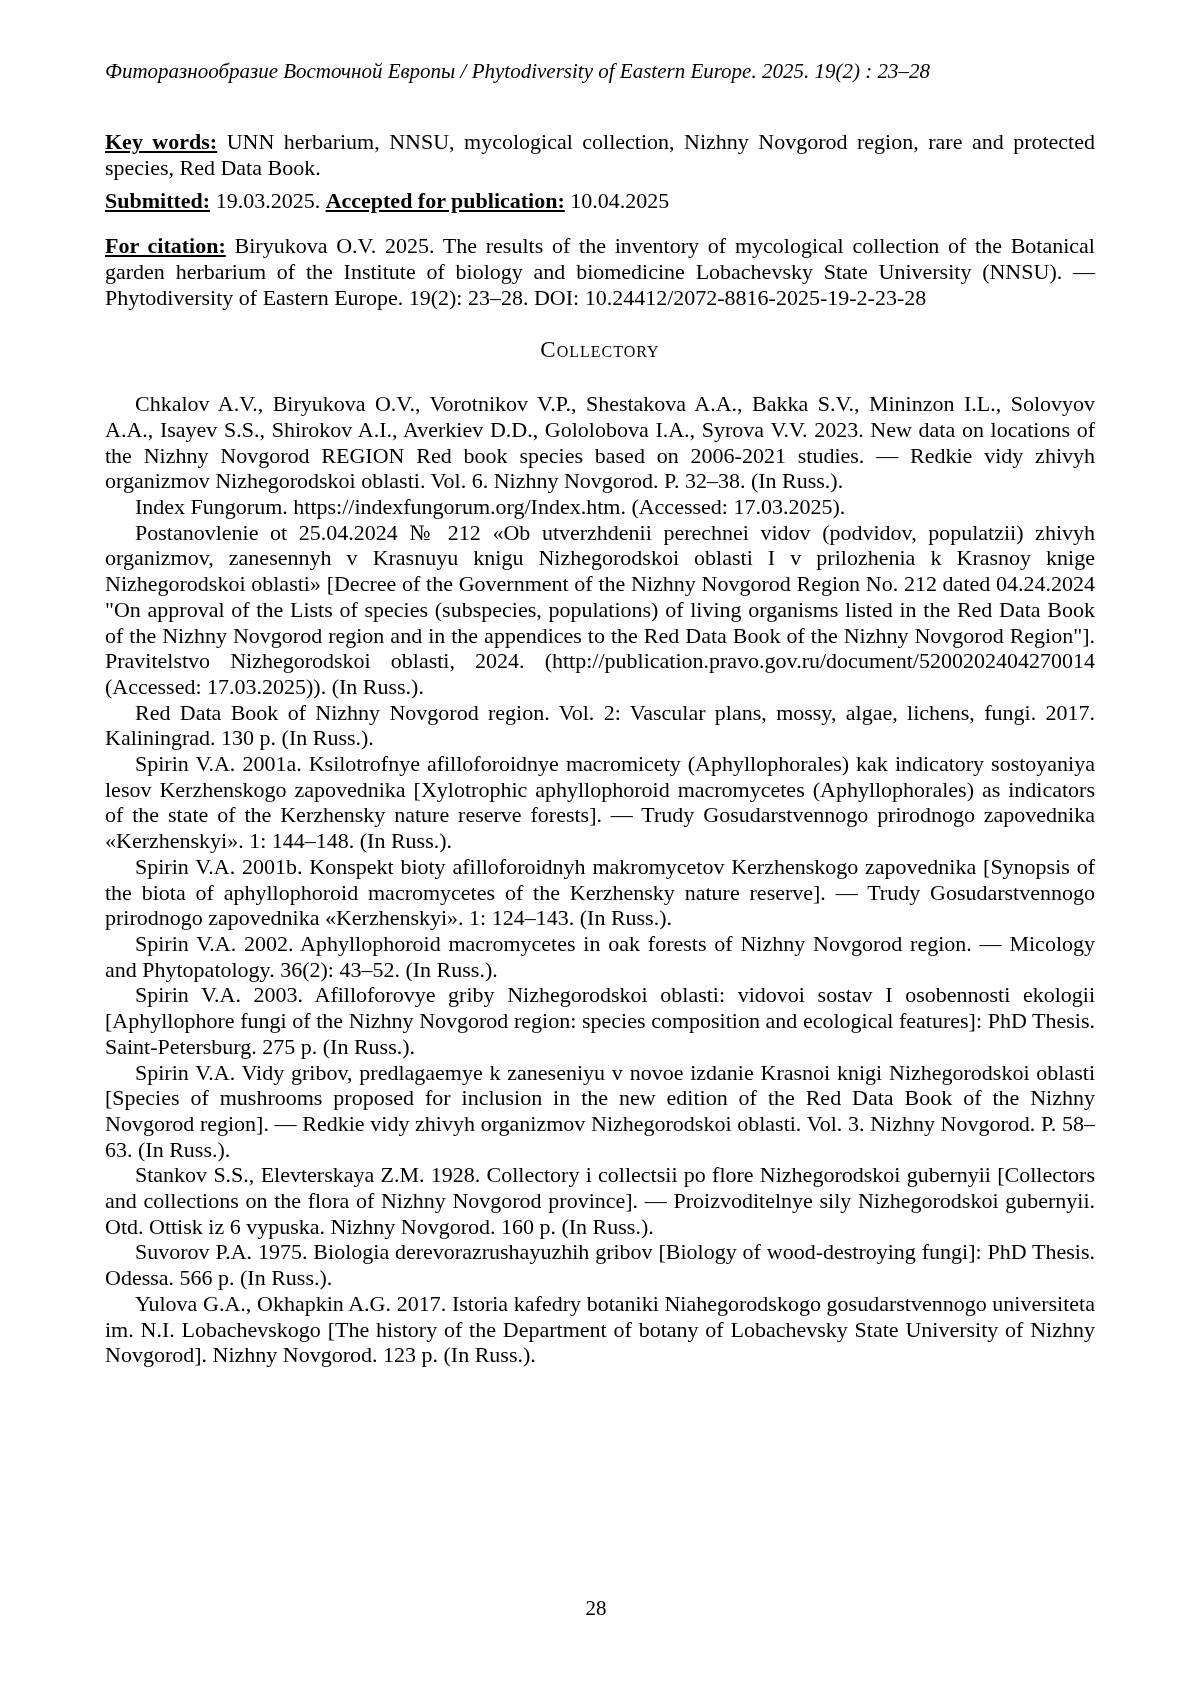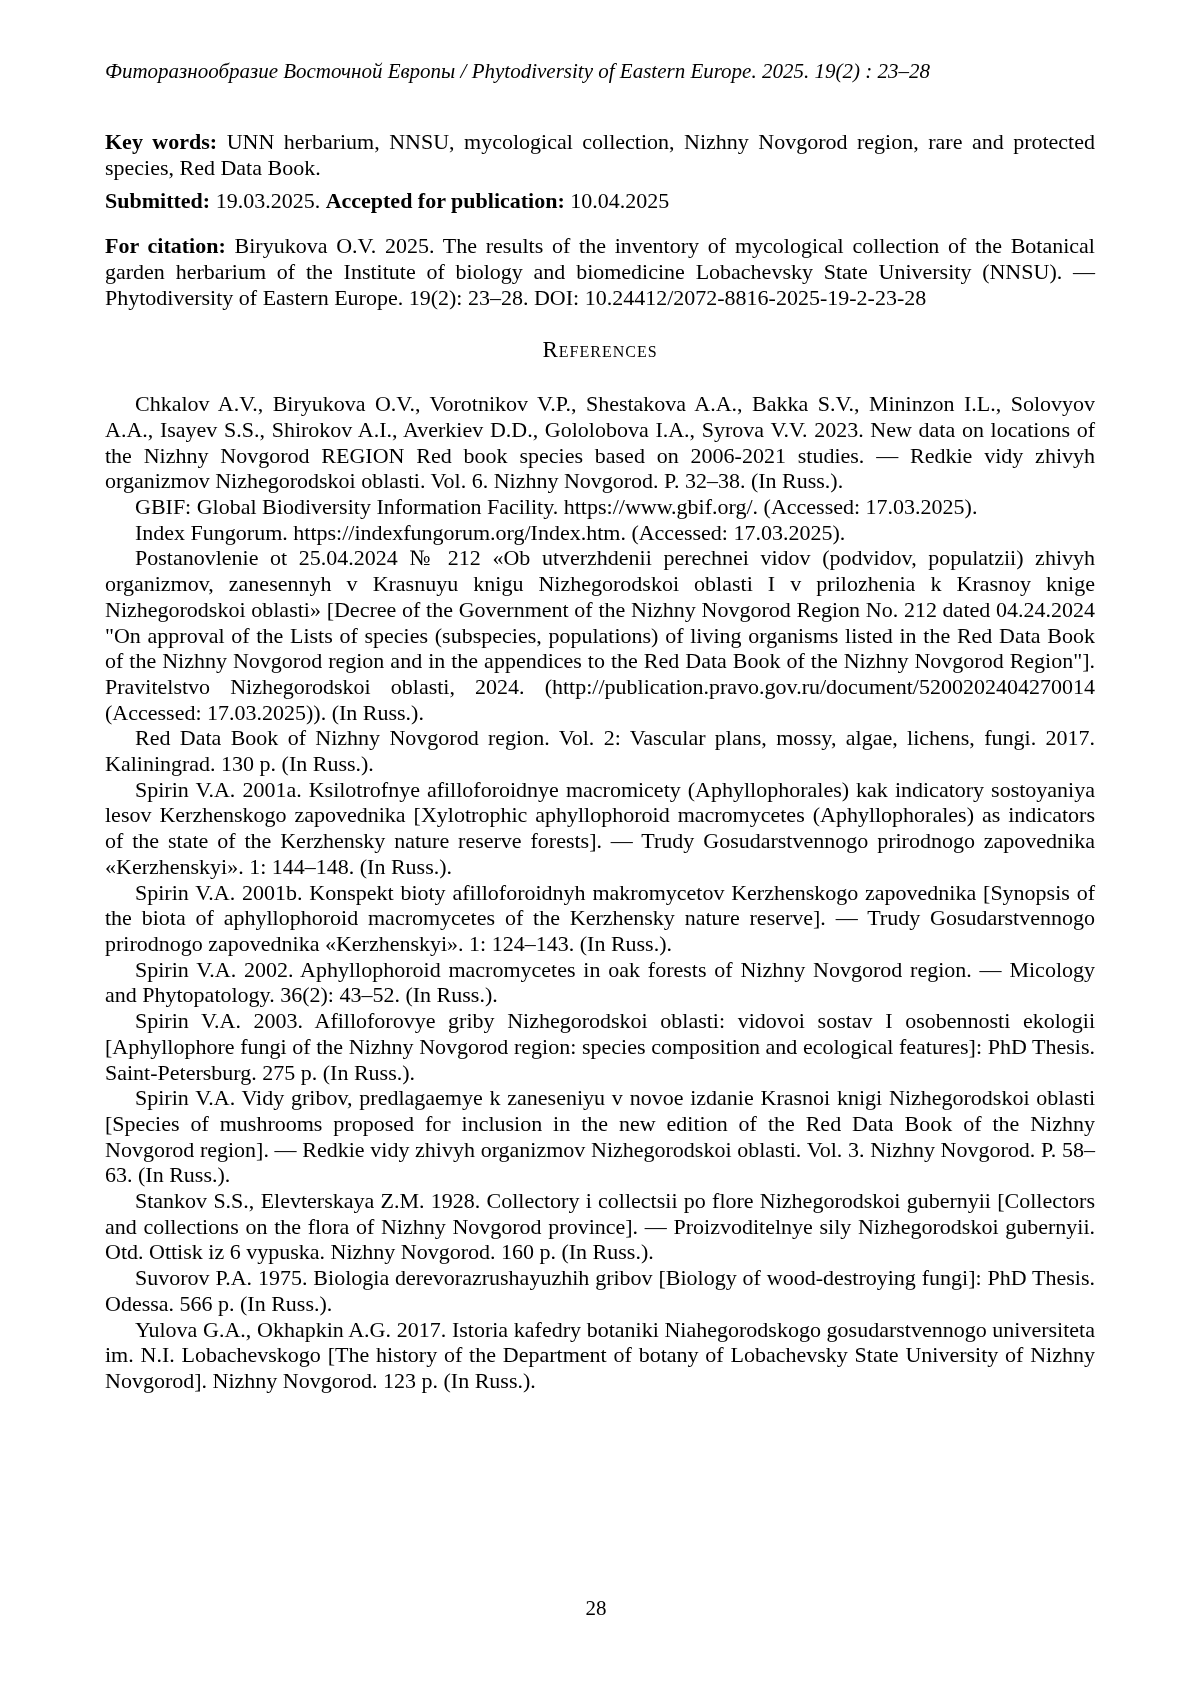--- a/index.html
+++ b/index.html
@@ -48,40 +48,39 @@
     text-indent: 30px;
   }
   .page-number {
     position: absolute;
     left: 0;
     right: 8px;
     top: 1596px;
     text-align: center;
     font-size: 21px;
   }
-  b { font-weight: bold; }
+  b { font-weight: bold; text-decoration: underline; }
 </style>
 </head>
 <body>
 
 <div class="sheet">
   <div class="page">
 
     <div class="running-head">Фиторазнообразие Восточной Европы / Phytodiversity of Eastern Europe. 2025. 19(2) : 23–28</div>
 
     <p class="para kw"><b>Key words:</b><span> UNN herbarium, NNSU, mycological collection, Nizhny Novgorod region, rare and protected species, Red Data Book.</span></p>
 
     <p class="para submitted"><b>Submitted:</b><span> 19.03.2025. </span><b>Accepted for publication:</b><span> 10.04.2025</span></p>
 
     <p class="para citation"><b>For citation:</b><span> Biryukova O.V. 2025. The results of the inventory of mycological collection of the Botanical garden herbarium of the Institute of biology and biomedicine Lobachevsky State University (NNSU). — Phytodiversity of Eastern Europe. 19(2): 23–28. DOI: 10.24412/2072-8816-2025-19-2-23-28</span></p>
 
-    <div class="refs-heading">References</div>
+    <div class="refs-heading">Collectory</div>
 
     <p class="para ref">Chkalov A.V., Biryukova O.V., Vorotnikov V.P., Shestakova A.A., Bakka S.V., Mininzon I.L., Solovyov A.A., Isayev S.S., Shirokov A.I., Averkiev D.D., Gololobova I.A., Syrova V.V. 2023. New data on locations of the Nizhny Novgorod REGION Red book species based on 2006-2021 studies. — Redkie vidy zhivyh organizmov Nizhegorodskoi oblasti. Vol. 6. Nizhny Novgorod. P. 32–38. (In Russ.).</p>
-    <p class="para ref">GBIF: Global Biodiversity Information Facility. https://www.gbif.org/. (Accessed: 17.03.2025).</p>
     <p class="para ref">Index Fungorum. https://indexfungorum.org/Index.htm. (Accessed: 17.03.2025).</p>
     <p class="para ref">Postanovlenie ot 25.04.2024 № 212 «Ob utverzhdenii perechnei vidov (podvidov, populatzii) zhivyh organizmov, zanesennyh v Krasnuyu knigu Nizhegorodskoi oblasti I v prilozhenia k Krasnoy knige Nizhegorodskoi oblasti» [Decree of the Government of the Nizhny Novgorod Region No. 212 dated 04.24.2024 "On approval of the Lists of species (subspecies, populations) of living organisms listed in the Red Data Book of the Nizhny Novgorod region and in the appendices to the Red Data Book of the Nizhny Novgorod Region"]. Pravitelstvo Nizhegorodskoi oblasti, 2024. (http://publication.pravo.gov.ru/document/5200202404270014 (Accessed: 17.03.2025)). (In Russ.).</p>
     <p class="para ref">Red Data Book of Nizhny Novgorod region. Vol. 2: Vascular plans, mossy, algae, lichens, fungi. 2017. Kaliningrad. 130 p. (In Russ.).</p>
     <p class="para ref">Spirin V.A. 2001a. Ksilotrofnye afilloforoidnye macromicety (Aphyllophorales) kak indicatory sostoyaniya lesov Kerzhenskogo zapovednika [Xylotrophic aphyllophoroid macromycetes (Aphyllophorales) as indicators of the state of the Kerzhensky nature reserve forests]. — Trudy Gosudarstvennogo prirodnogo zapovednika «Kerzhenskyi». 1: 144–148. (In Russ.).</p>
     <p class="para ref">Spirin V.A. 2001b. Konspekt bioty afilloforoidnyh makromycetov Kerzhenskogo zapovednika [Synopsis of the biota of aphyllophoroid macromycetes of the Kerzhensky nature reserve]. — Trudy Gosudarstvennogo prirodnogo zapovednika «Kerzhenskyi». 1: 124–143. (In Russ.).</p>
     <p class="para ref">Spirin V.A. 2002. Aphyllophoroid macromycetes in oak forests of Nizhny Novgorod region. — Micology and Phytopatology. 36(2): 43–52. (In Russ.).</p>
     <p class="para ref">Spirin V.A. 2003. Afilloforovye griby Nizhegorodskoi oblasti: vidovoi sostav I osobennosti ekologii [Aphyllophore fungi of the Nizhny Novgorod region: species composition and ecological features]: PhD Thesis. Saint-Petersburg. 275 p. (In Russ.).</p>
     <p class="para ref">Spirin V.A. Vidy gribov, predlagaemye k zaneseniyu v novoe izdanie Krasnoi knigi Nizhegorodskoi oblasti [Species of mushrooms proposed for inclusion in the new edition of the Red Data Book of the Nizhny Novgorod region]. — Redkie vidy zhivyh organizmov Nizhegorodskoi oblasti. Vol. 3. Nizhny Novgorod. P. 58–63. (In Russ.).</p>
     <p class="para ref">Stankov S.S., Elevterskaya Z.M. 1928. Collectory i collectsii po flore Nizhegorodskoi gubernyii [Collectors and collections on the flora of Nizhny Novgorod province]. — Proizvoditelnye sily Nizhegorodskoi gubernyii. Otd. Ottisk iz 6 vypuska. Nizhny Novgorod. 160 p. (In Russ.).</p>
     <p class="para ref">Suvorov P.A. 1975. Biologia derevorazrushayuzhih gribov [Biology of wood-destroying fungi]: PhD Thesis. Odessa. 566 p. (In Russ.).</p>

